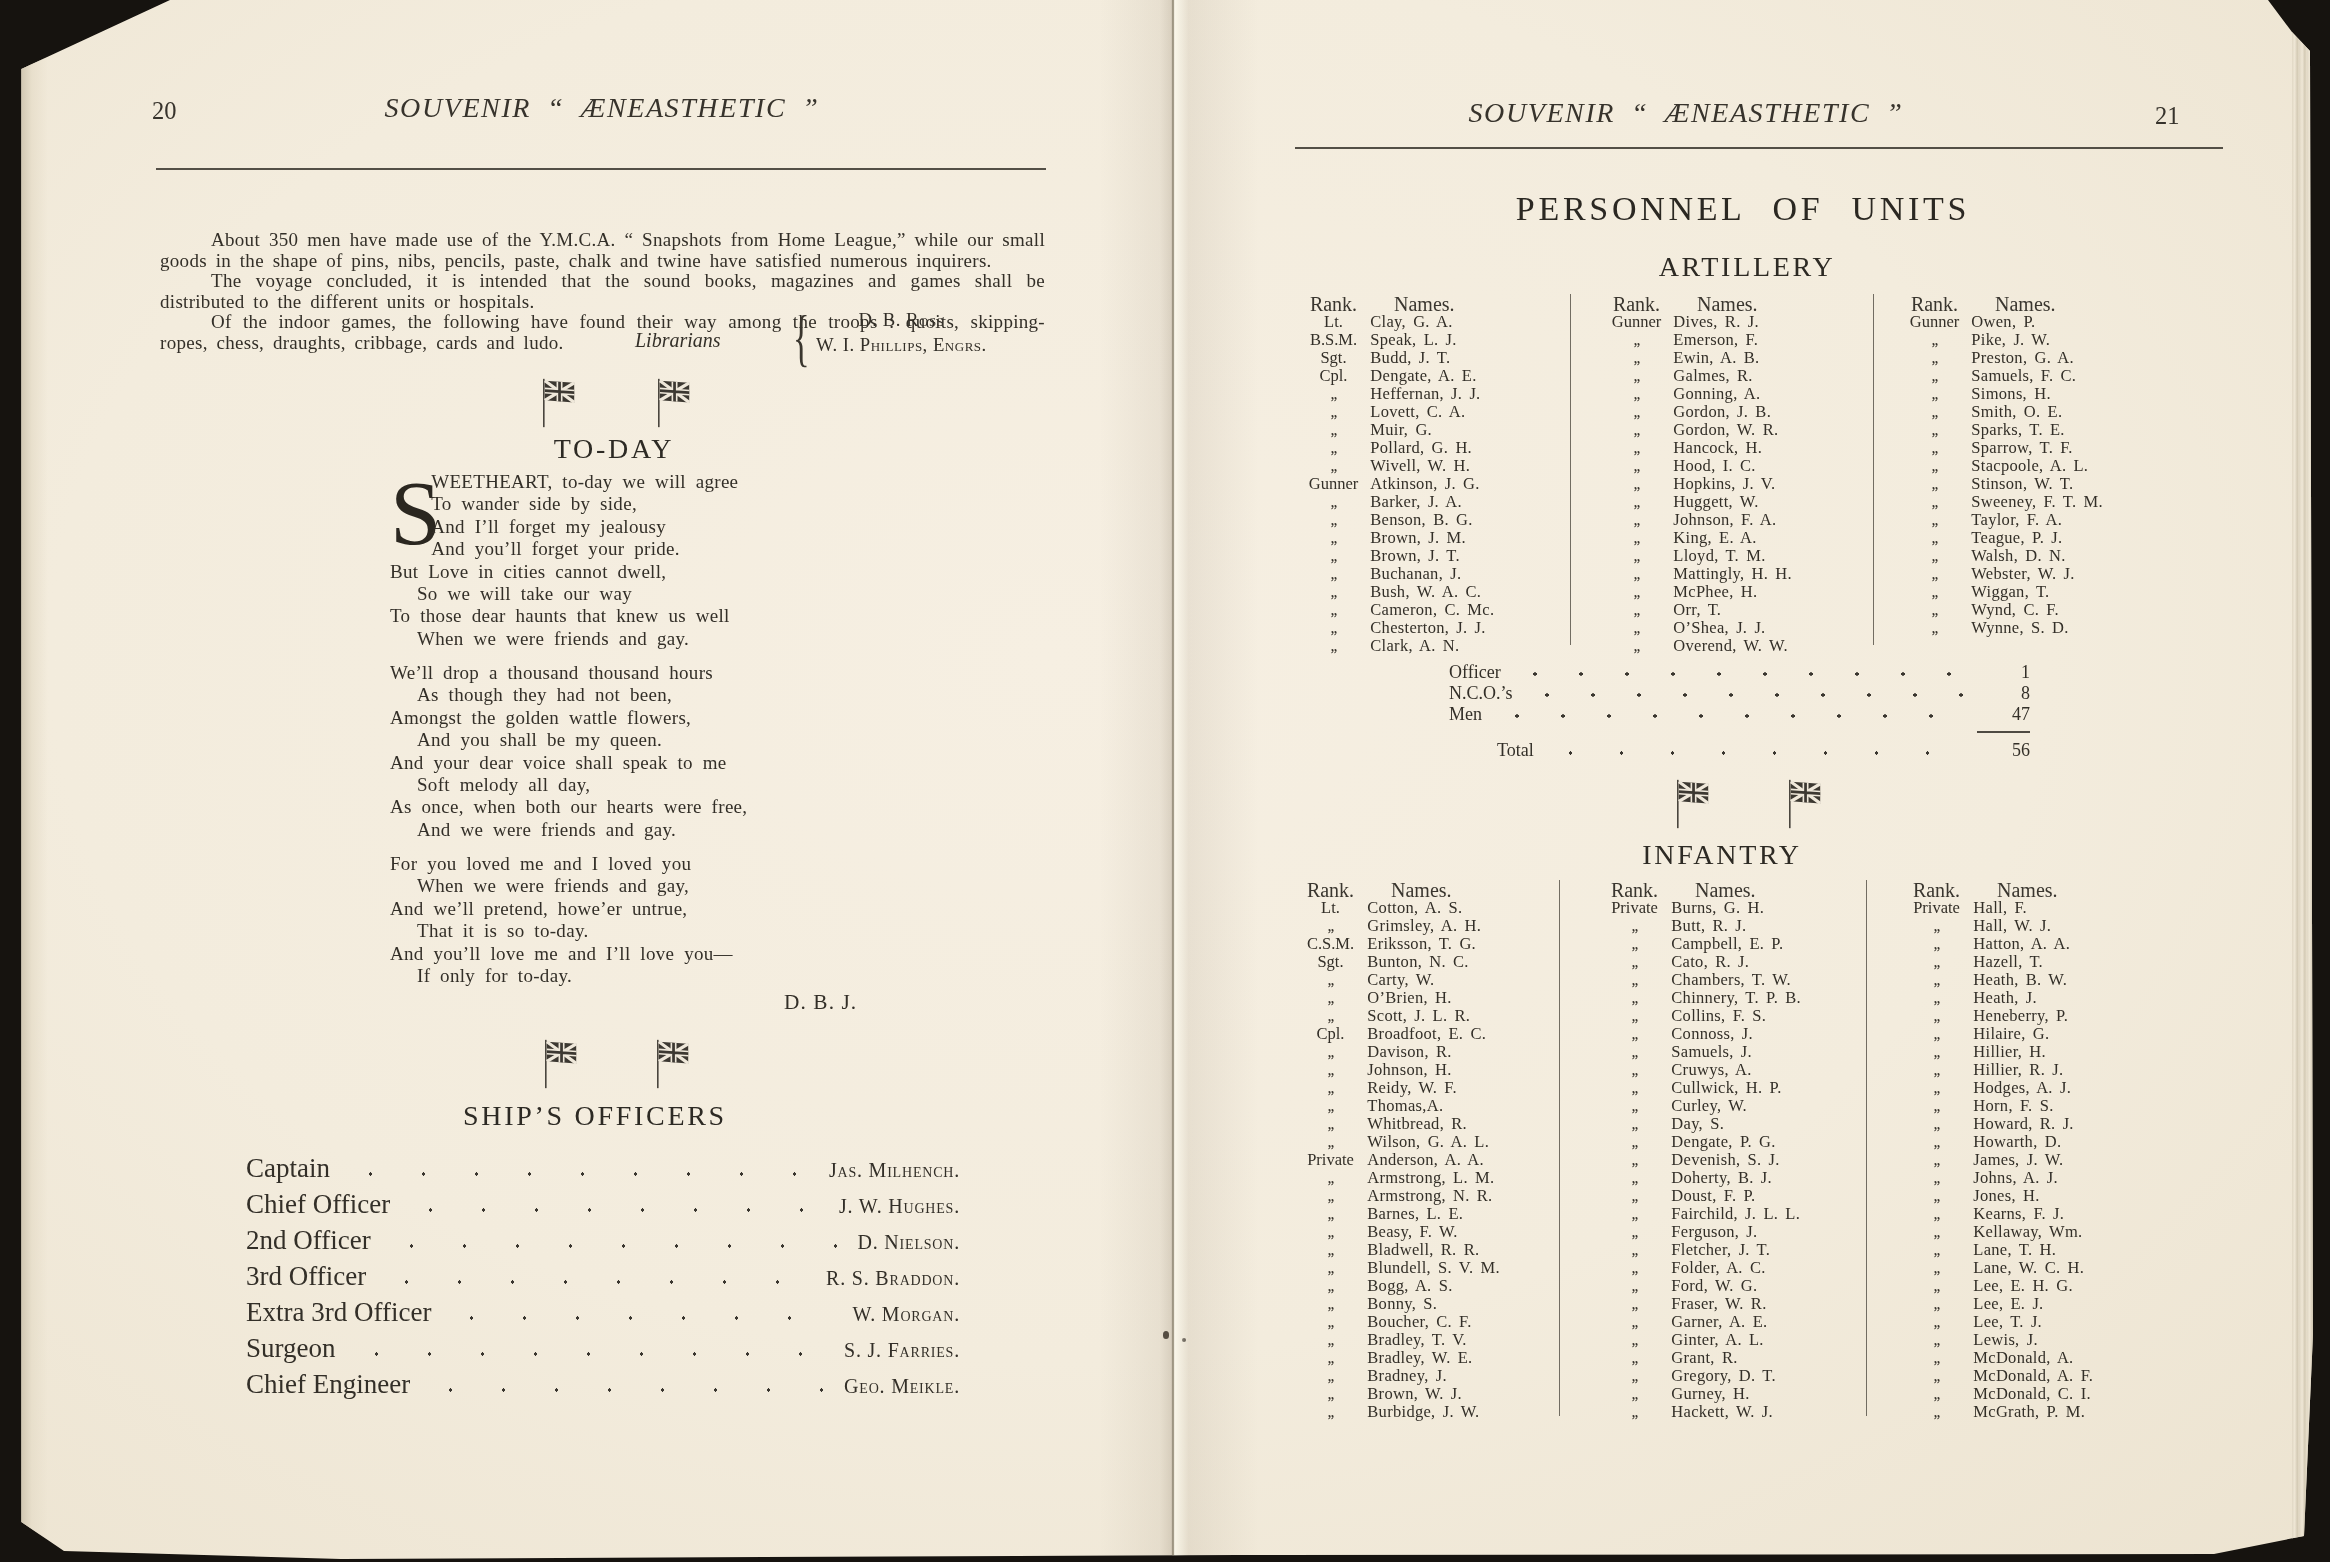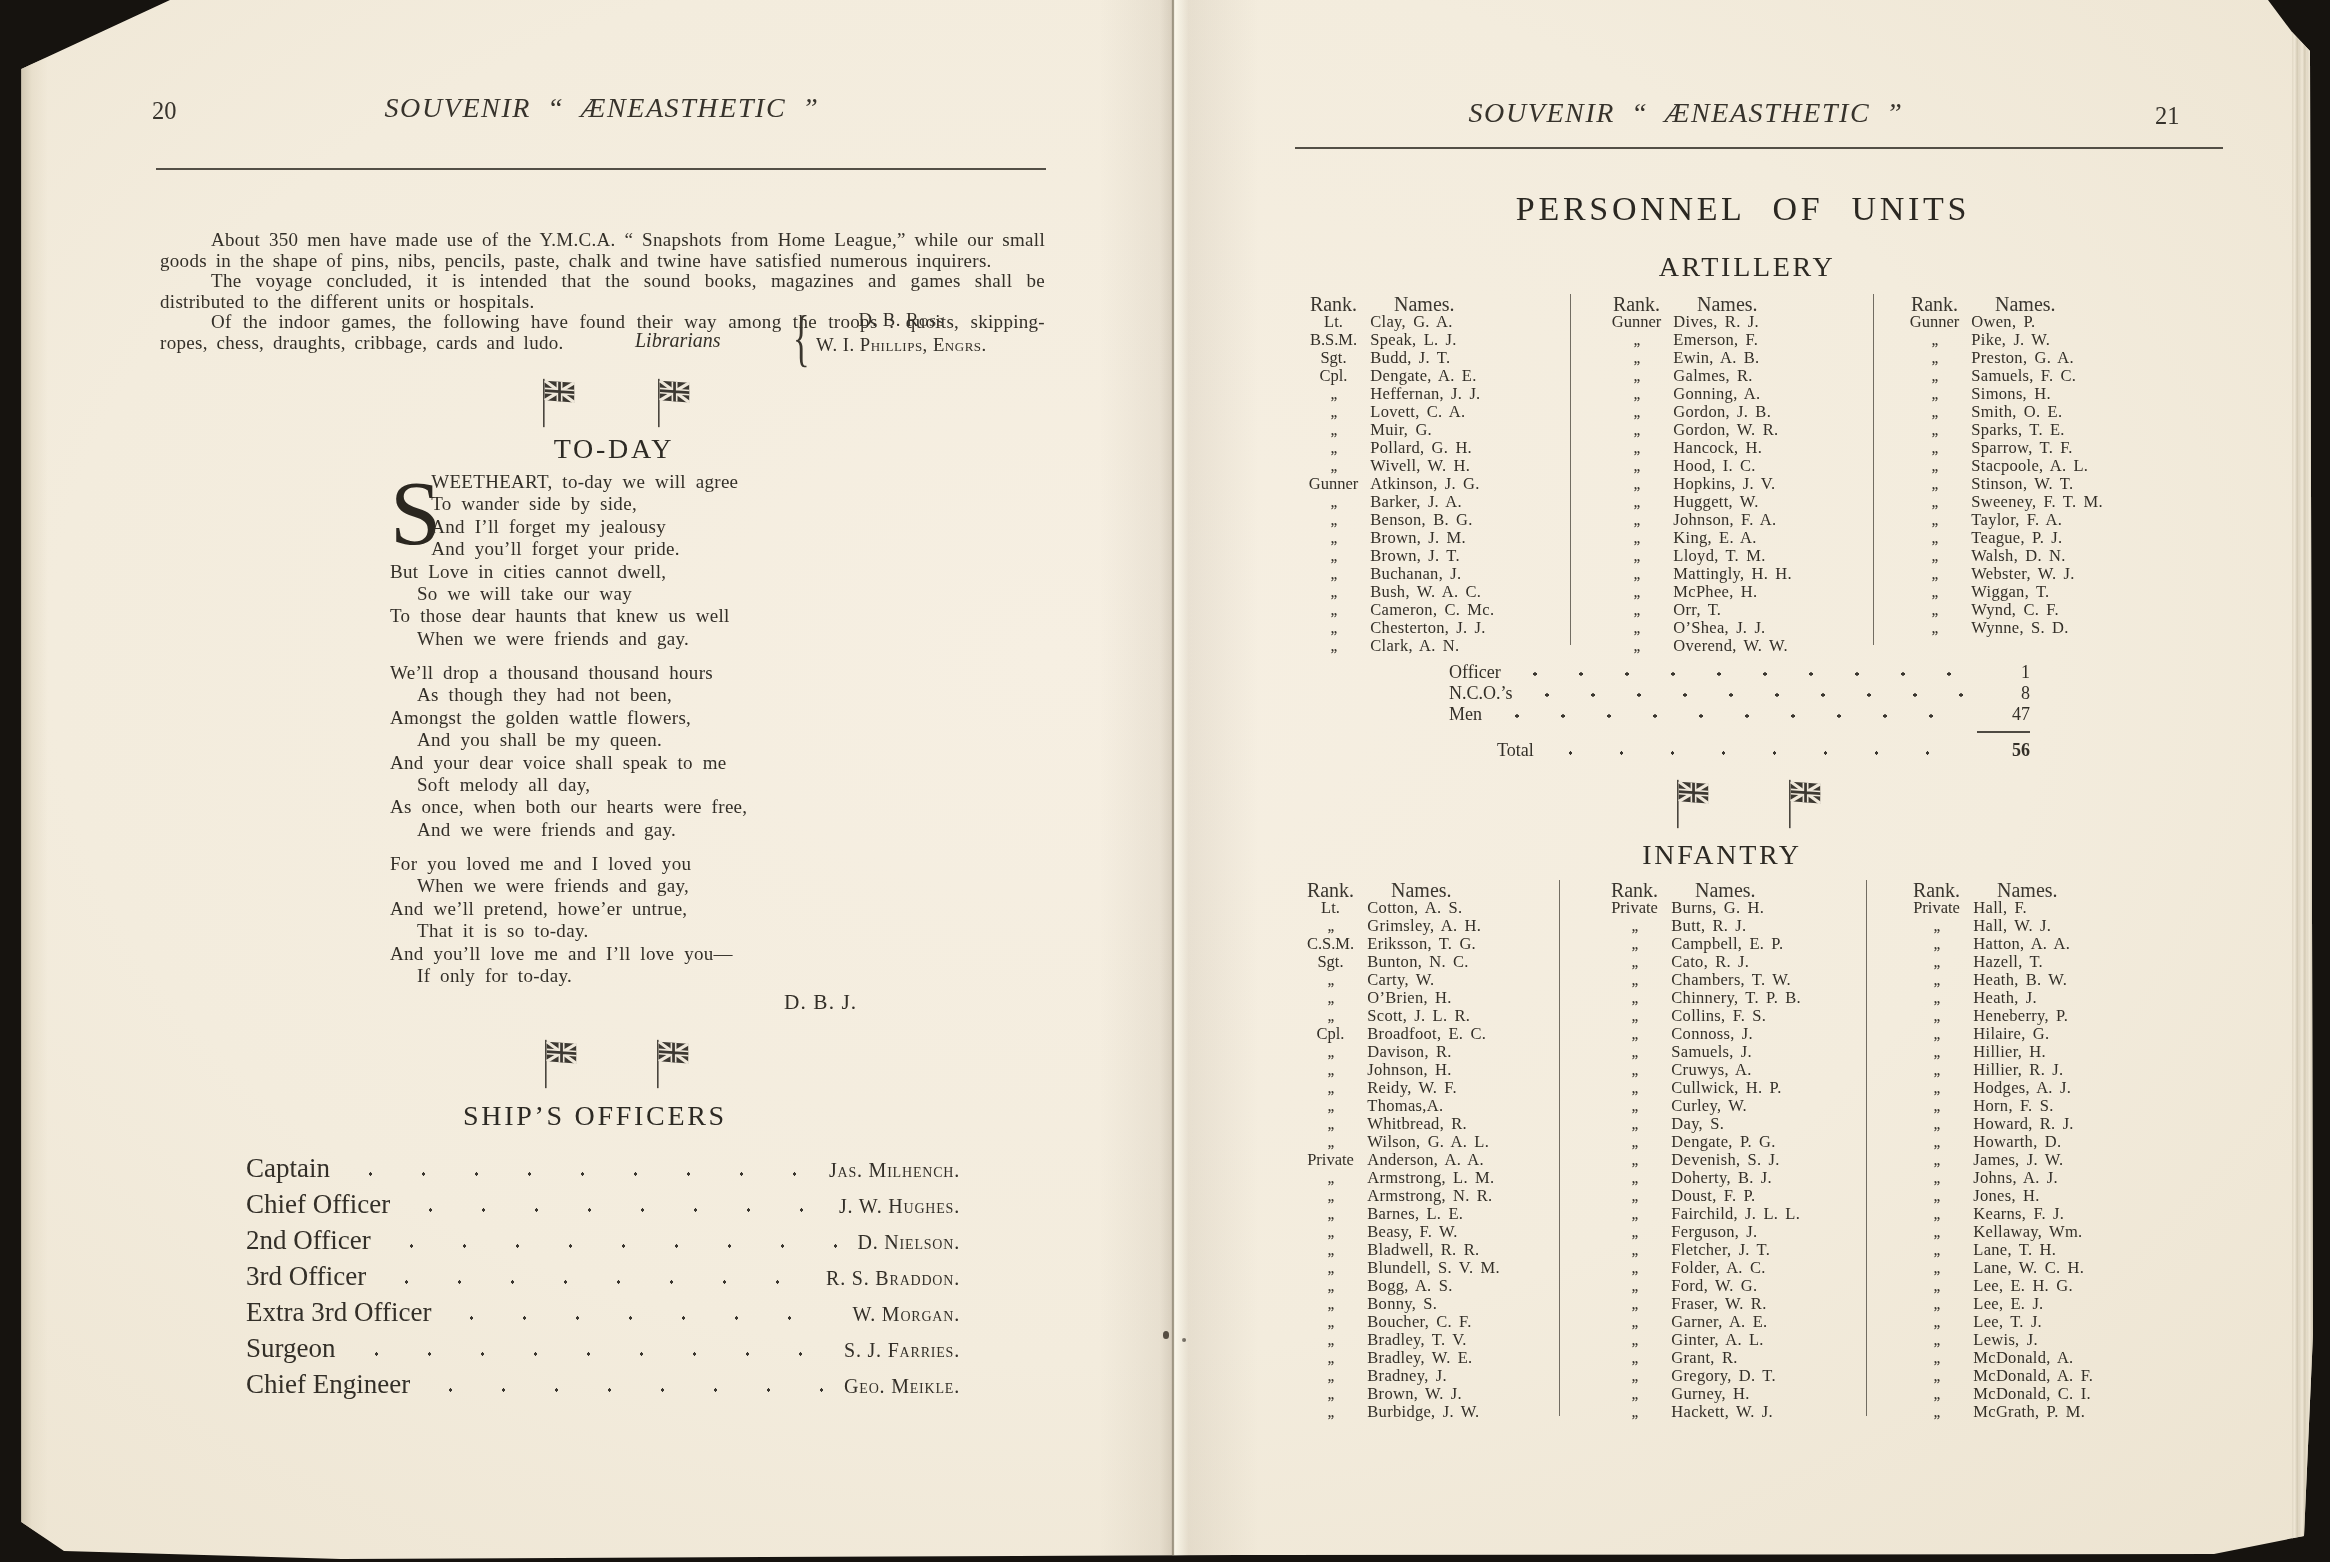--- a/index.html
+++ b/index.html
@@ -102,21 +102,21 @@
   .summary{position:absolute;left:1449px;top:662px;width:581px;}
   .srow{display:flex;align-items:baseline;height:21px;font-size:18px;}
   .srow .slabel{white-space:nowrap;}
   .srow .leader{background-size:46px 6.4px;margin:0 11.7px;}
   .srow .sval{width:48px;text-align:right;}
   .sum-rule{position:absolute;right:0;top:69px;width:53px;height:1.6px;background:#4e4a42;}
   .total-row{position:absolute;left:48px;right:0;top:78px;display:flex;align-items:baseline;height:22.4px;font-size:18px;}
   .total-row .leader{flex:1;align-self:stretch;margin:0 11.7px;
     background-image:radial-gradient(circle,#3a362f 1.6px,rgba(0,0,0,0) 1.9px);
     background-size:51px 6.4px;background-repeat:repeat-x;background-position:0 62%;}
-  .total-row .sval{width:48px;text-align:right;font-weight:bold;}
+  .total-row .sval{width:48px;text-align:right;}
 </style>
 </head>
 <body>
 
 <div id="spread">
 
   <div class="pagenum" style="left:152px;top:97px;">20</div>
   <div class="runhead" style="left:602px;top:92px;">SOUVENIR “ ÆNEASTHETIC ”</div>
   <div class="rule" style="left:156px;top:168px;width:890px;"></div>
 

